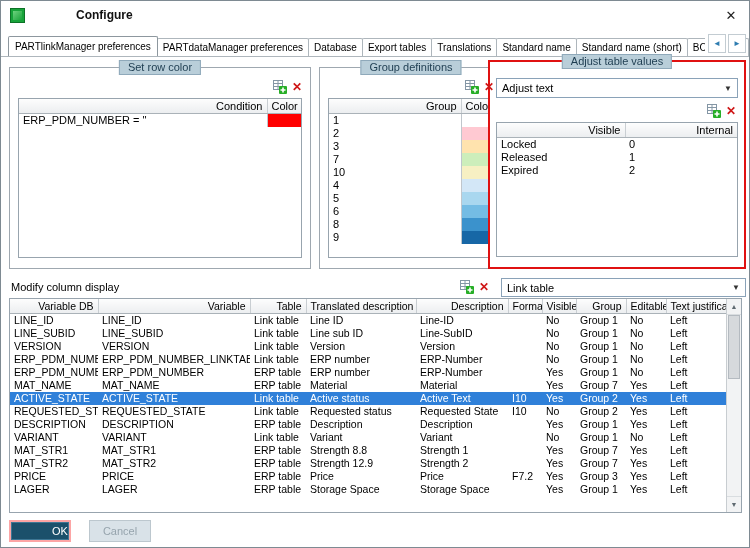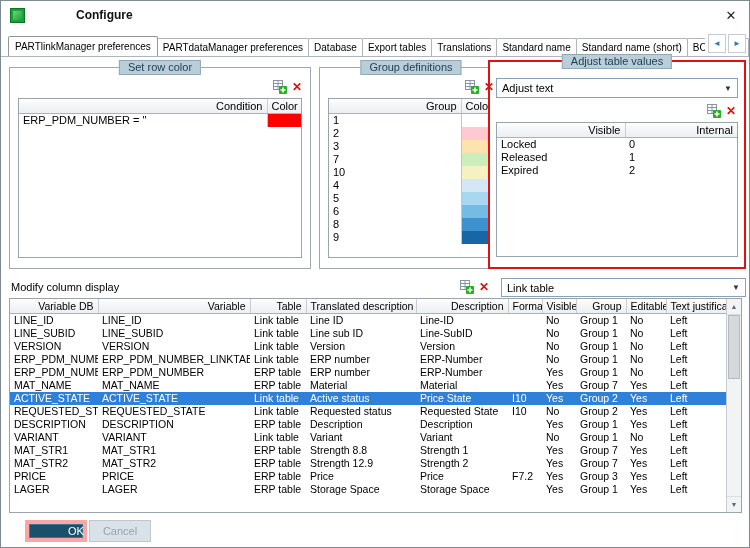--- a/index.html
+++ b/index.html
@@ -77,21 +77,21 @@
 
   
   .vscroll{position:absolute;right:0;top:0;bottom:0;width:15px;background:#f2f3f4;border-left:1px solid #c8cdd1;box-sizing:border-box;}
   .vscroll .arrow{position:absolute;left:0;right:0;height:15px;display:flex;align-items:center;justify-content:center;font-size:7px;color:#5f6a71;background:#f2f3f4;cursor:pointer;}
   .vscroll .arrow.up{top:0;border-bottom:1px solid #d9dde0;}
   .vscroll .arrow.down{bottom:0;border-top:1px solid #d9dde0;}
   .vscroll .thumb{position:absolute;left:1px;right:1px;top:16px;height:64px;background:#d6d9dc;border:1px solid #b4bac0;box-sizing:border-box;cursor:grab;}
 
   
   .btn{position:absolute;top:519px;width:62px;height:22px;display:flex;align-items:center;justify-content:center;font-size:11px;box-sizing:border-box;cursor:pointer;}
-  .btn-ok{left:24px;background:#1b506b;color:#fff;border:4px solid #fca5a5;box-shadow:inset 0 0 0 1px #3d7694;padding-left:40px;}
+  .btn-ok{left:8px;background:#1b506b;color:#fff;border:2px solid #fca5a5;box-shadow:inset 0 0 0 1px #3d7694;padding-left:40px;}
   .btn-cancel{left:88px;background:#d9e2e8;color:#96a4ad;border:1px solid #bcc7ce;}
 
   .addsvg{display:block;}
 </style>
 </head>
 <body>
 
 <div class="dialog">
 
   <div class="titlebar">
@@ -392,21 +392,21 @@
             <td>Yes</td>
             <td>Group 7</td>
             <td>Yes</td>
             <td>Left</td>
           </tr>
           <tr class="sel">
             <td>ACTIVE_STATE</td>
             <td>ACTIVE_STATE</td>
             <td>Link table</td>
             <td>Active status</td>
-            <td>Price State</td>
+            <td>Active Text</td>
             <td>I10</td>
             <td>Yes</td>
             <td>Group 2</td>
             <td>Yes</td>
             <td>Left</td>
           </tr>
           <tr>
             <td>REQUESTED_STATE</td>
             <td>REQUESTED_STATE</td>
             <td>Link table</td>

